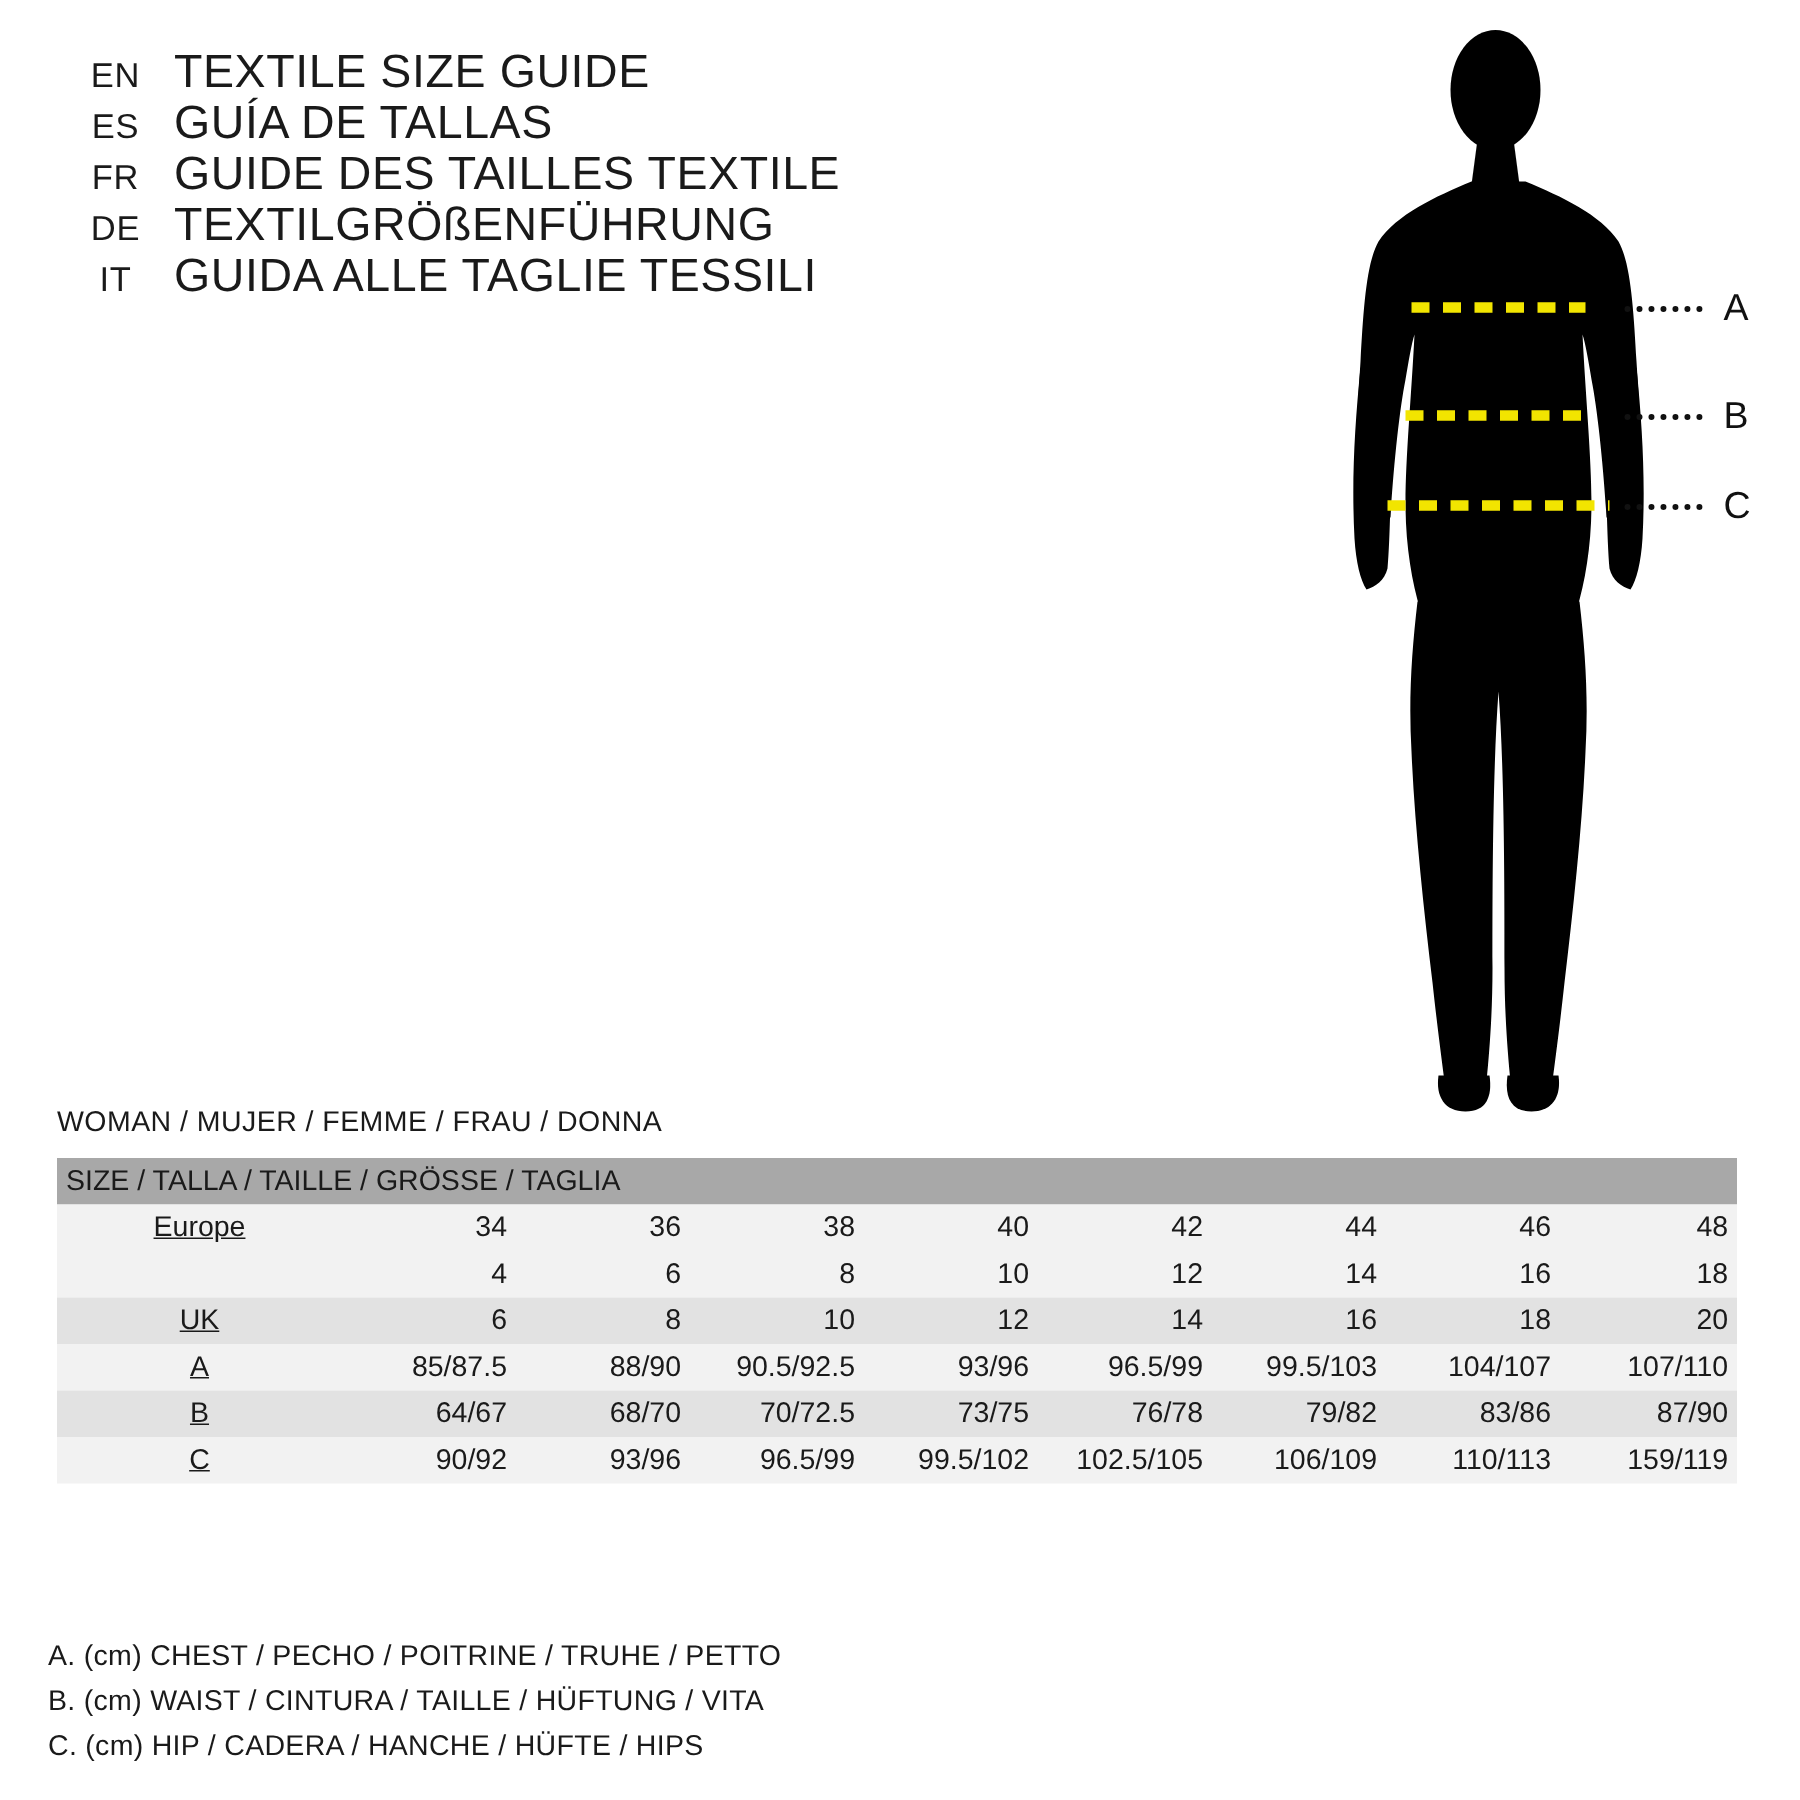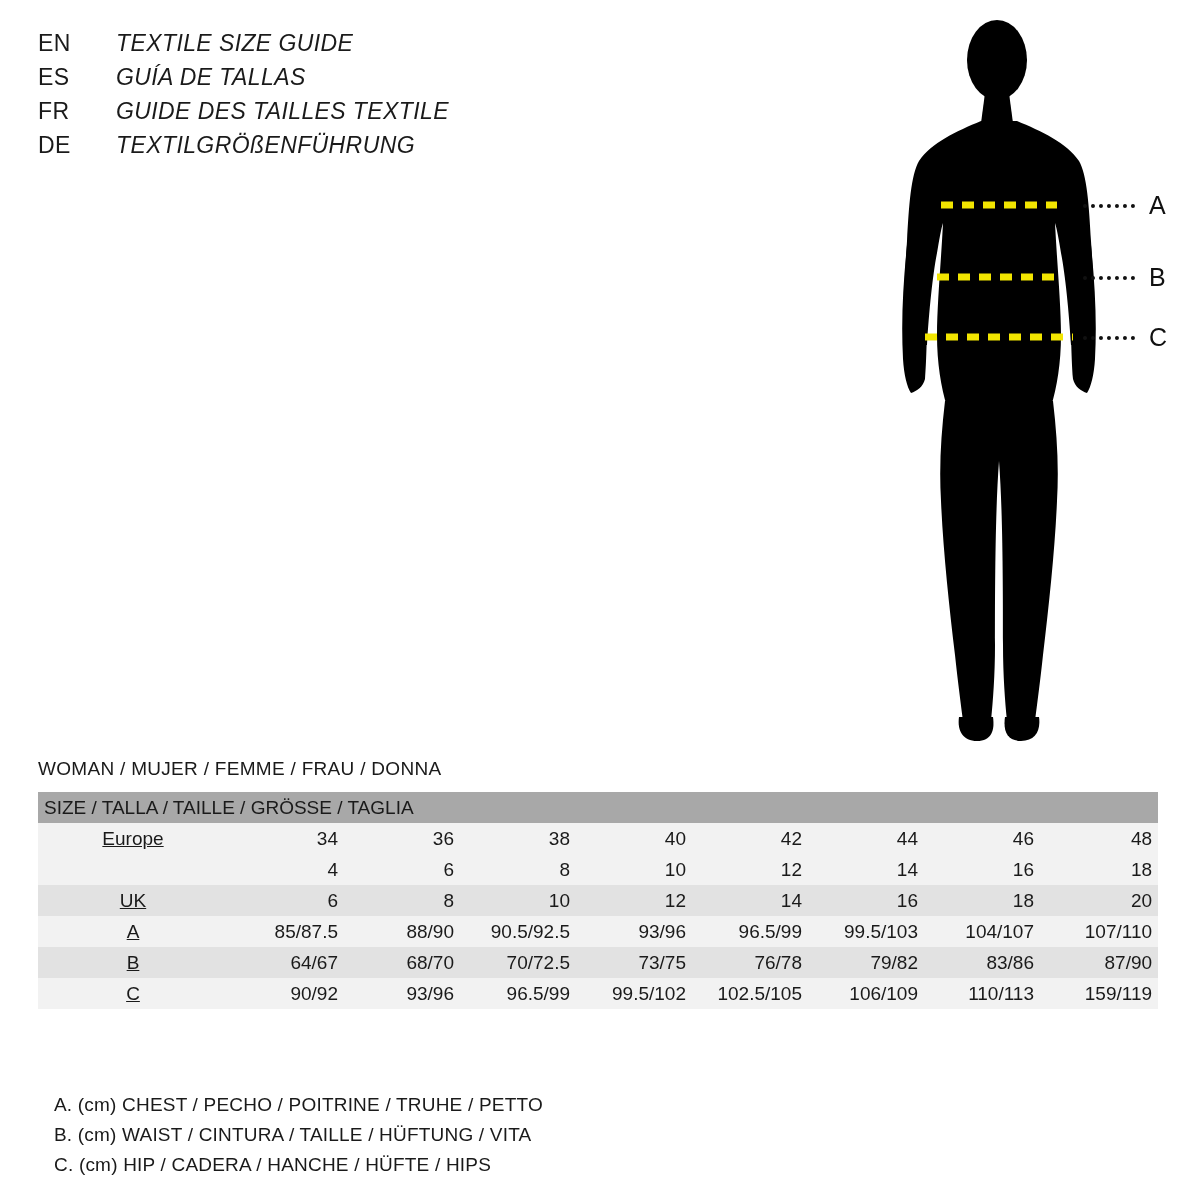--- a/index.html
+++ b/index.html
@@ -20,34 +20,34 @@
   #title-block {
     position: absolute;
     left: 38px;
     top: 30px;
     width: 620px;
   }
   .title-row {
     display: flex;
     align-items: baseline;
     height: 34px;
+    text-align: center;
   }
   .title-lang {
     width: 78px;
     flex: 0 0 78px;
     font-size: 23px;
     letter-spacing: 0.5px;
     color: #1a1a1a;
   }
   .title-text {
-    font-size: 23px;
+    font-size: 31px;
     letter-spacing: 0.4px;
     color: #1a1a1a;
     white-space: nowrap;
-    font-style: italic;
   }
 
   
   #figure-block {
     position: absolute;
     left: 845px;
     top: 15px;
     width: 340px;
     height: 740px;
   }
@@ -75,21 +75,20 @@
     position: absolute;
     left: 38px;
     top: 738px;
     width: 1120px;
   }
   #woman-heading {
     font-size: 19px;
     letter-spacing: 0.3px;
     margin-bottom: 12px;
     color: #1a1a1a;
-    margin-top: 20px;
   }
   table.size-table {
     border-collapse: collapse;
     width: 1120px;
     table-layout: fixed;
     font-size: 19px;
   }
   table.size-table td,
   table.size-table th {
     height: 31px;
@@ -109,21 +108,21 @@
     text-align: center;
     padding-left: 8px;
     width: 190px;
     text-decoration: underline;
   }
   .val-cell { text-align: right; }
 
   
   #legend-block {
     position: absolute;
-    left: 54px;
+    left: 32px;
     top: 1090px;
     width: 700px;
   }
   .legend-line {
     font-size: 19px;
     letter-spacing: 0.2px;
     line-height: 30px;
     color: #1a1a1a;
     white-space: nowrap;
   }
@@ -140,20 +139,24 @@
     <span class="title-lang">ES</span>
     <span class="title-text">GUÍA DE TALLAS</span>
   </div>
   <div class="title-row">
     <span class="title-lang">FR</span>
     <span class="title-text">GUIDE DES TAILLES TEXTILE</span>
   </div>
   <div class="title-row">
     <span class="title-lang">DE</span>
     <span class="title-text">TEXTILGRÖßENFÜHRUNG</span>
+  </div>
+  <div class="title-row">
+    <span class="title-lang">IT</span>
+    <span class="title-text">GUIDA ALLE TAGLIE TESSILI</span>
   </div>
 </div>
 
 <div id="figure-block">
 
   <svg id="figure-svg" width="340" height="740" viewBox="0 0 340 740">
 
     <ellipse cx="152" cy="45" rx="30" ry="40" fill="#000000"></ellipse>
 
     <path d="M140 78 L164 78 L168 108 L136 108 Z" fill="#000000"></path>

